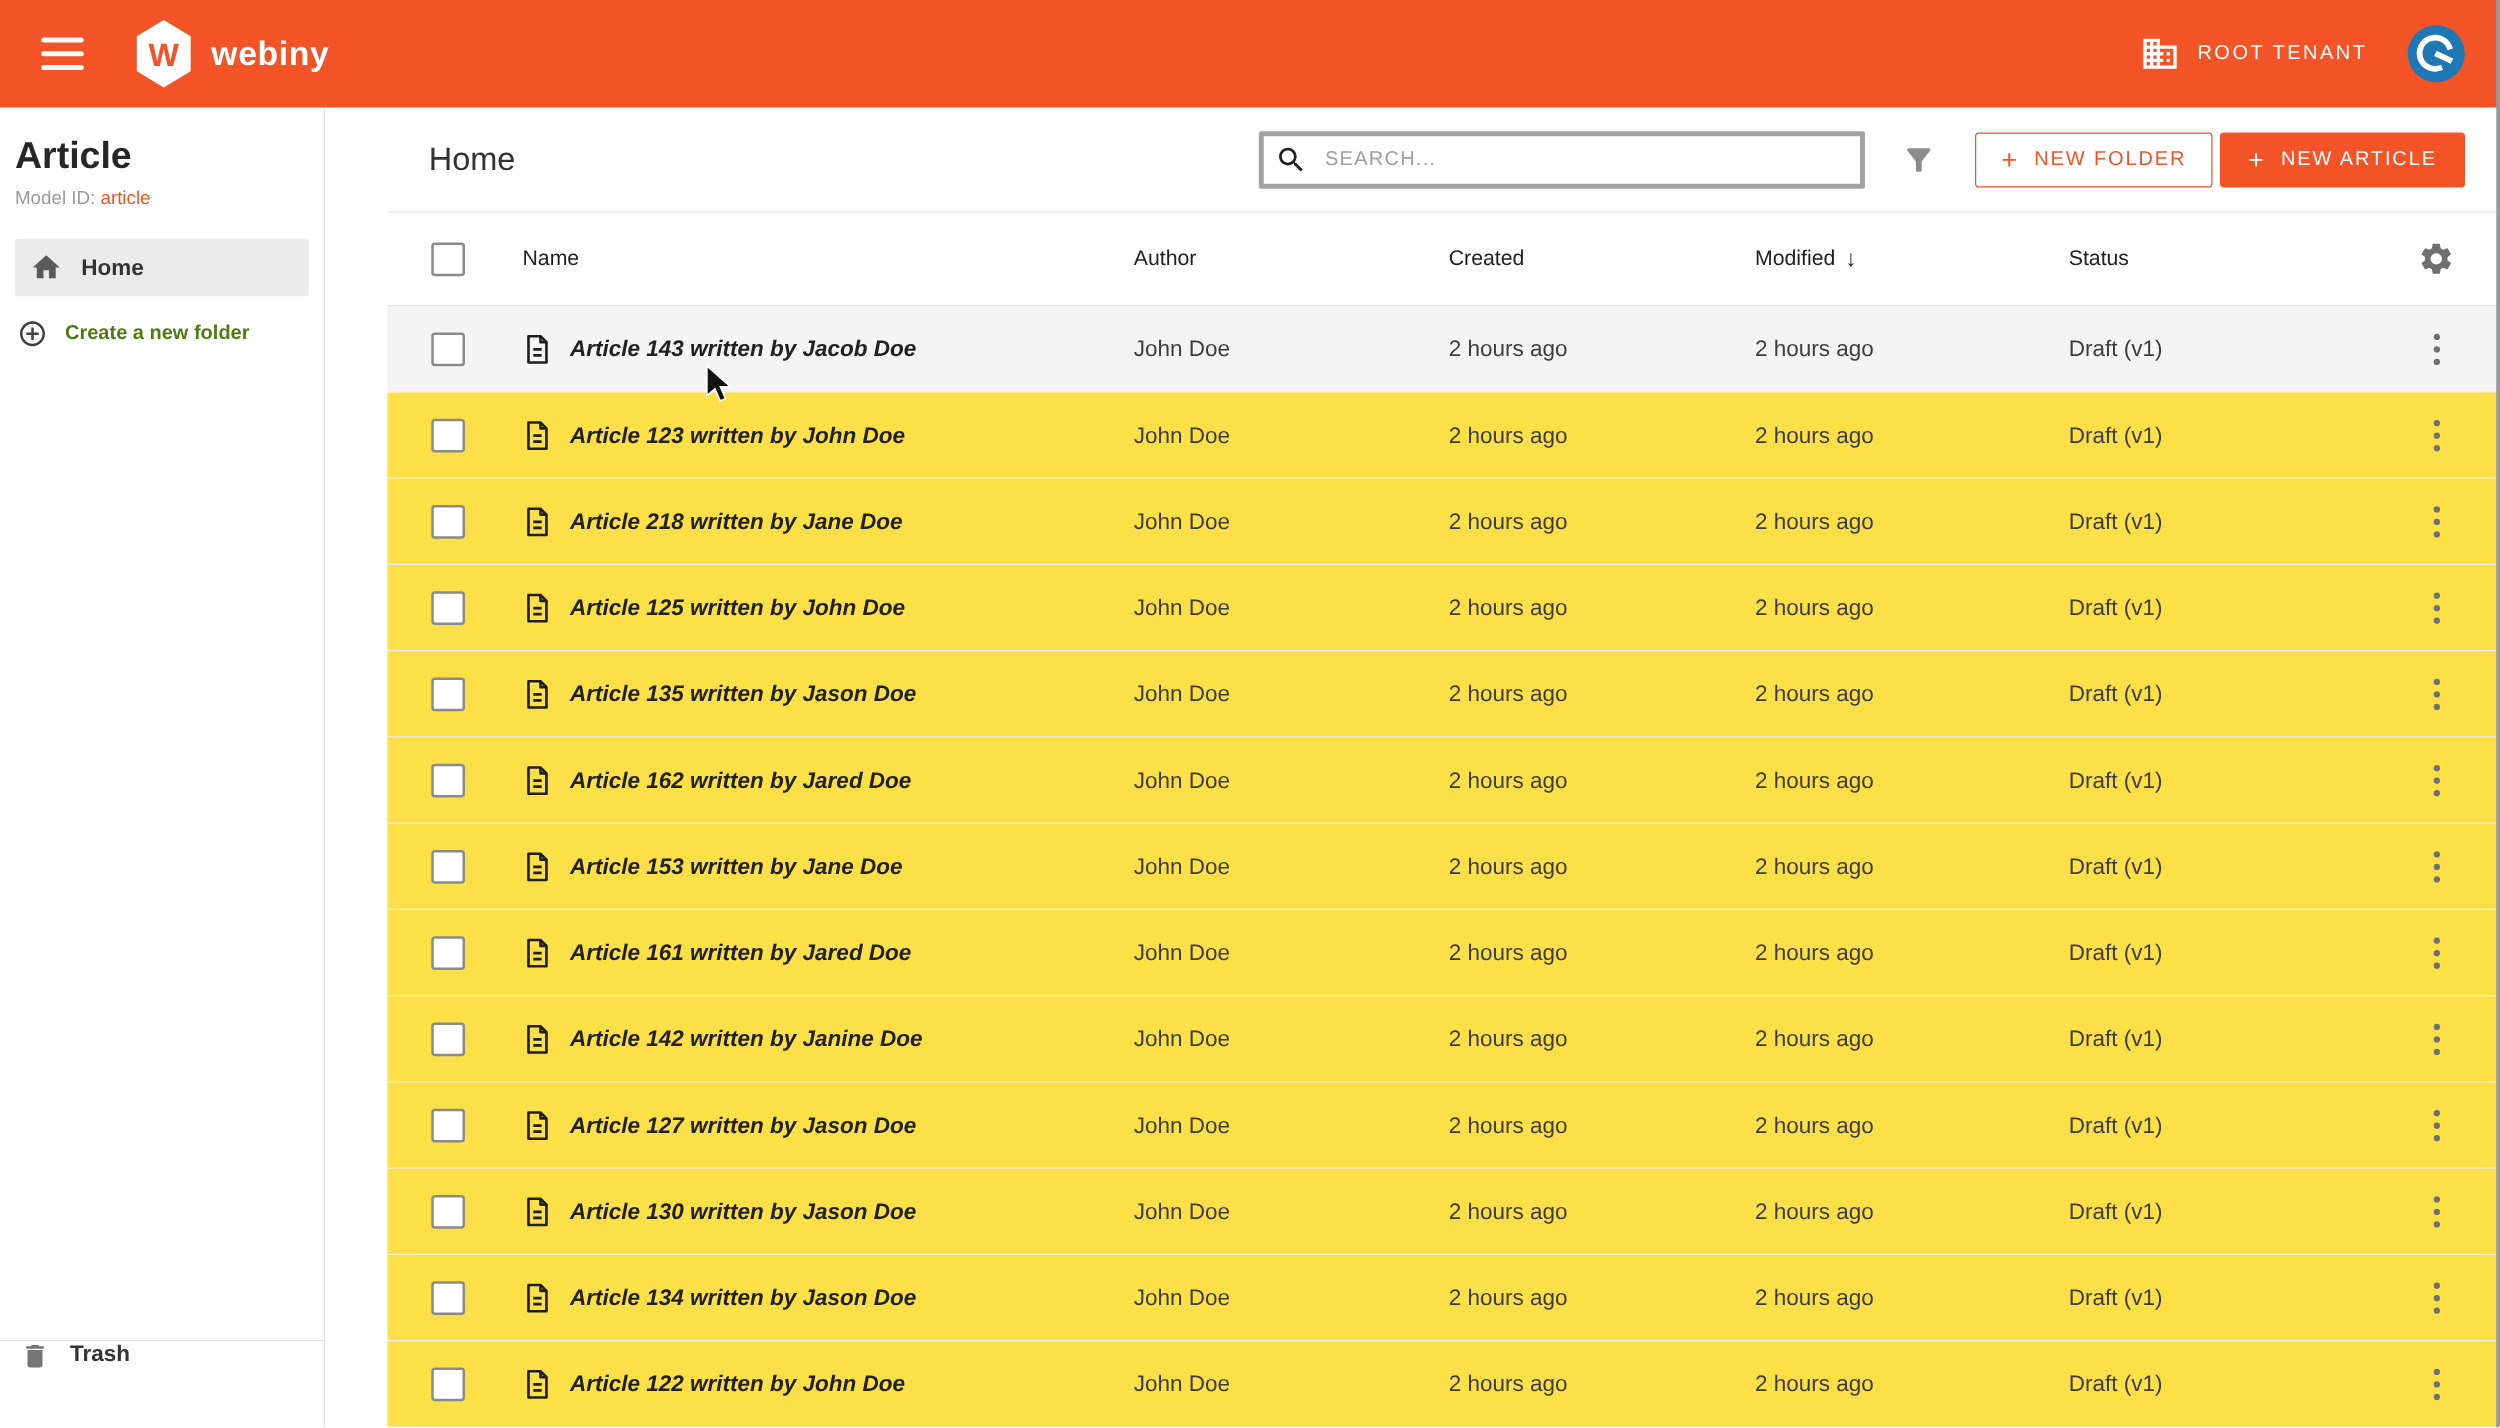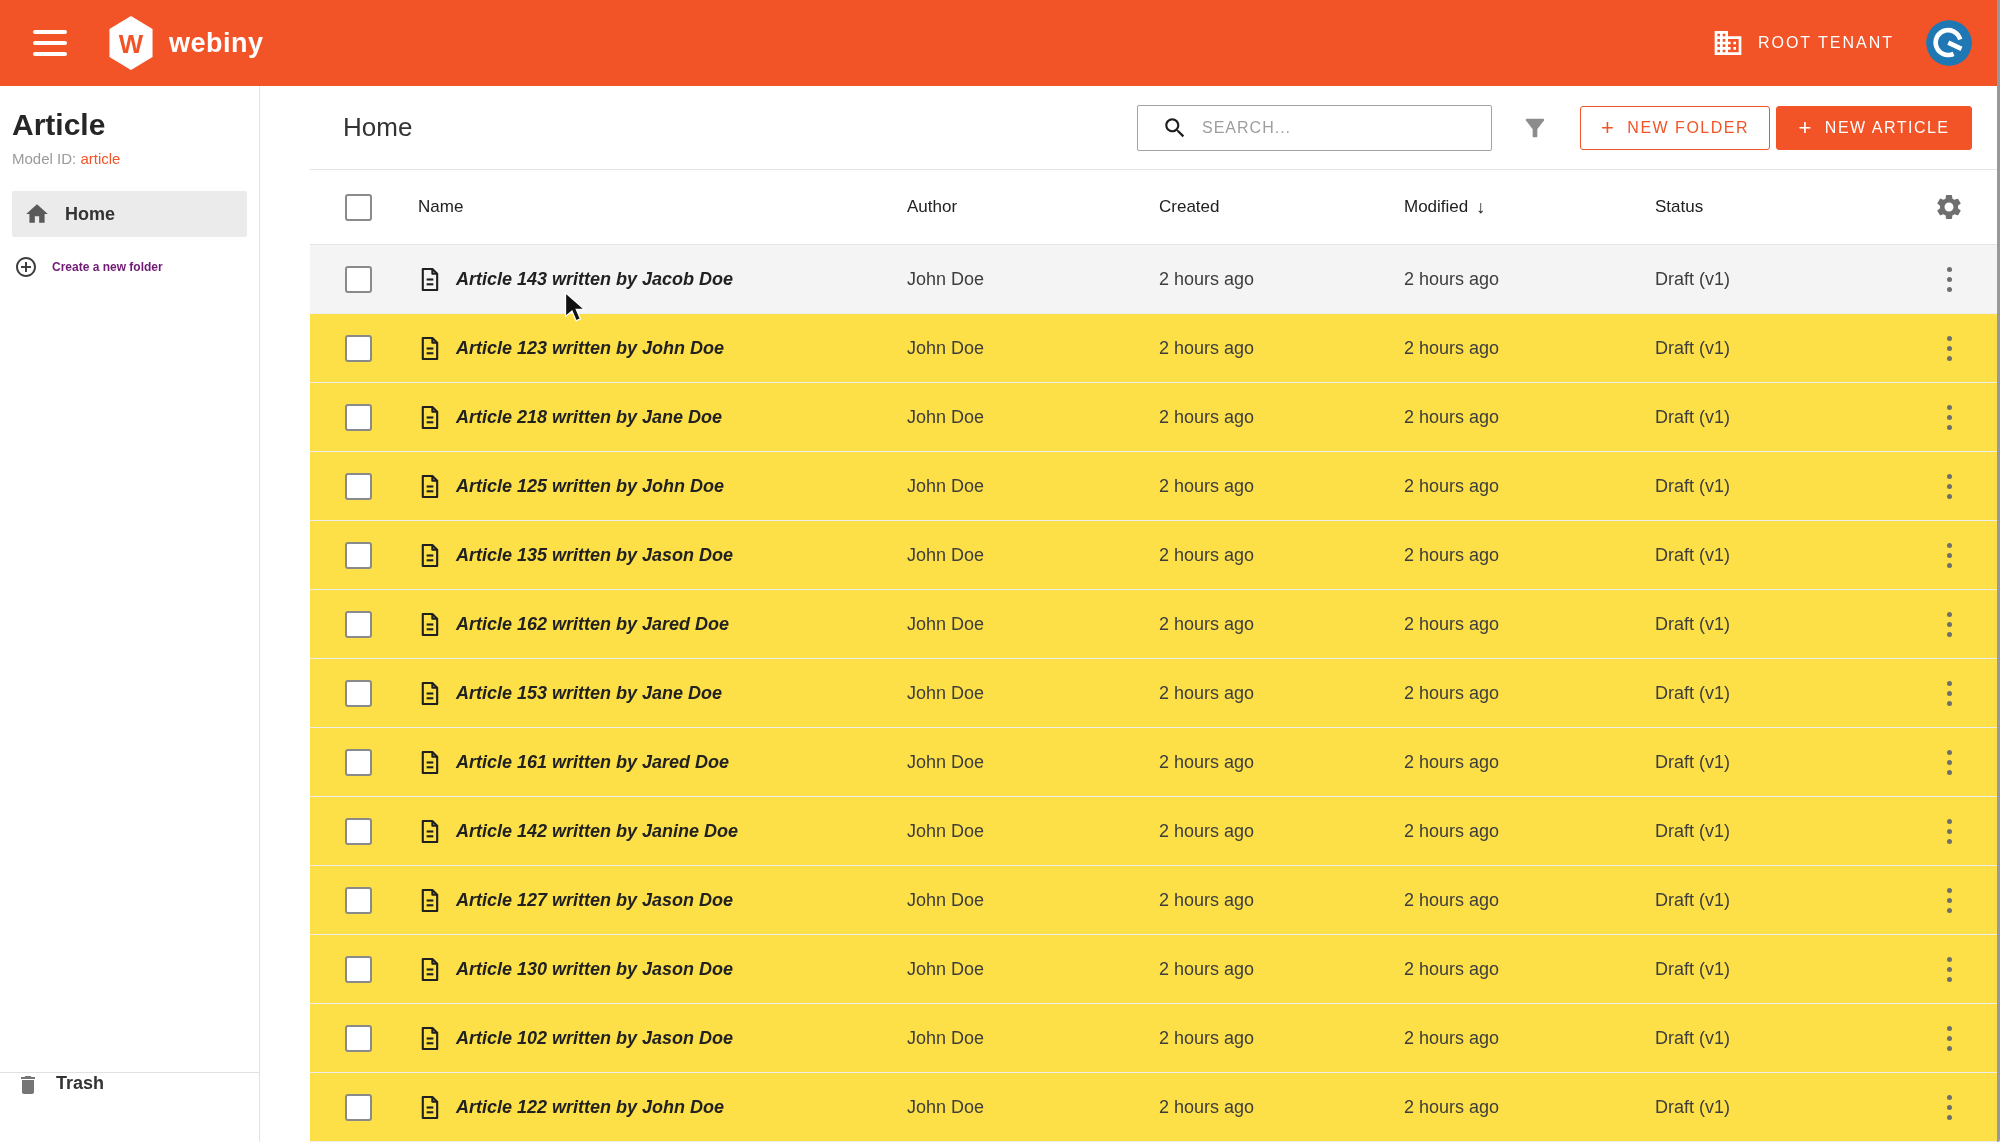--- a/index.html
+++ b/index.html
@@ -24,32 +24,32 @@
     background:#fff; border-right:1px solid #e2e2e2; }
   .sidebar-head { padding:22px 12px 10px 12px; }
   .sidebar-title { font-size:30px; font-weight:600; color:#262626; }
   .model-id { margin-top:8px; font-size:15px; color:#9a9a9a; }
   .model-id .model-id-value { color:#F25428; }
   .nav-item { display:flex; align-items:center; gap:15px; height:46px; margin:14px 12px 0 12px;
     padding:0 12px; border-radius:2px; cursor:pointer; }
   .nav-item.selected { background:#ebebeb; }
   .nav-item .label { font-size:18px; font-weight:600; color:#333; }
   .create-folder { display:flex; align-items:center; gap:14px; margin:18px 12px 0 14px; cursor:pointer; }
-  .create-folder .label { font-size:12px; font-weight:600; color:#701a75; }
+  .create-folder .label { font-size:16px; font-weight:600; color:#4d7c0f; }
   .trash-bar { position:absolute; left:0; bottom:0; width:100%; height:70px;
     border-top:1px solid #e2e2e2; display:flex; gap:16px; padding:0 16px; cursor:pointer; }
   .trash-bar .label { font-size:18px; font-weight:600; color:#333; }
 
   
   .main { position:absolute; top:86px; left:310px; width:1690px; height:1056px; background:#fff; }
   .toolbar { height:84px; display:flex; align-items:center; padding:0 28px 0 33px;
     border-bottom:1px solid #e4e4e4; }
   .page-title { font-size:26px; font-weight:500; color:#333; }
-  .search-box { margin-left:auto; width:355px; height:46px; border:1px solid #a3a3a3; border-radius:2px;
-    background:#fff; display:flex; align-items:center; padding:0 24px; gap:14px; }
+  .search-box { margin-left:auto; width:485px; height:46px; border:4px solid #a3a3a3; border-radius:2px;
+    background:#fff; display:flex; align-items:center; padding:0 9px; gap:14px; }
   .search-box input { border:none; outline:none; flex:1; font-size:16px; letter-spacing:1px;
     color:#424242; font-family:"Liberation Sans", sans-serif; background:transparent; }
   .search-box input::placeholder { color:#9e9e9e; }
   .filter-btn { margin-left:28px; width:30px; height:30px; cursor:pointer; display:flex; align-items:center; justify-content:center; }
   .btn { height:44px; border-radius:3px; display:flex; align-items:center; justify-content:center;
     gap:12px; font-size:16px; letter-spacing:1.5px; font-weight:500; cursor:pointer;
     font-family:"Liberation Sans", sans-serif; }
   .btn .plus { font-size:22px; font-weight:400; line-height:1; }
   .btn-outline { margin-left:30px; width:190px; background:#fff; border:1px solid #F25428; color:#F25428; }
   .btn-filled { margin-left:6px; width:196px; background:#F25428; border:1px solid #F25428; color:#fff; }
@@ -459,21 +459,21 @@
     <div>
             <div class="checkbox"></div>
           </div>
     <div class="name-cell">
       <svg class="doc-icon" width="23" height="25" viewBox="0 0 24 26">
         <path d="M5 2 h10 l5 5 v17 H5 Z" fill="none" stroke="#1f1f1f" stroke-width="2.2" stroke-linejoin="round"></path>
         <path d="M15 2 v5 h5" fill="none" stroke="#1f1f1f" stroke-width="2.2" stroke-linejoin="round"></path>
         <line x1="9" y1="13" x2="16" y2="13" stroke="#1f1f1f" stroke-width="2.2"></line>
         <line x1="9" y1="18" x2="16" y2="18" stroke="#1f1f1f" stroke-width="2.2"></line>
       </svg>
-      <span class="name-text">Article 102 written by Jason Doe</span>
+      <span class="name-text">Article 134 written by Jason Doe</span>
     </div>
     <div class="cell">John Doe</div>
     <div class="cell">2 hours ago</div>
     <div class="cell">2 hours ago</div>
     <div class="cell">Draft (v1)</div>
     <div class="kebab">
             <i></i>
             <i></i>
             <i></i>
           </div>

